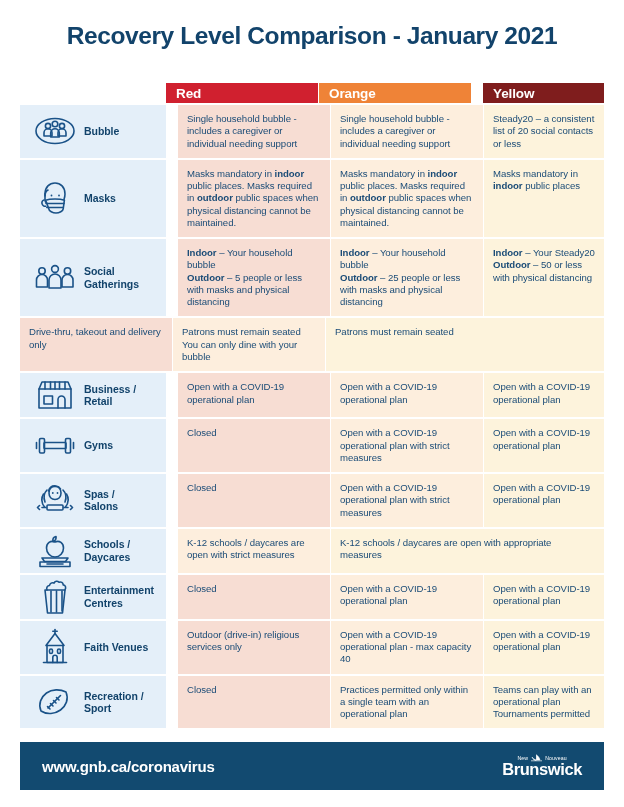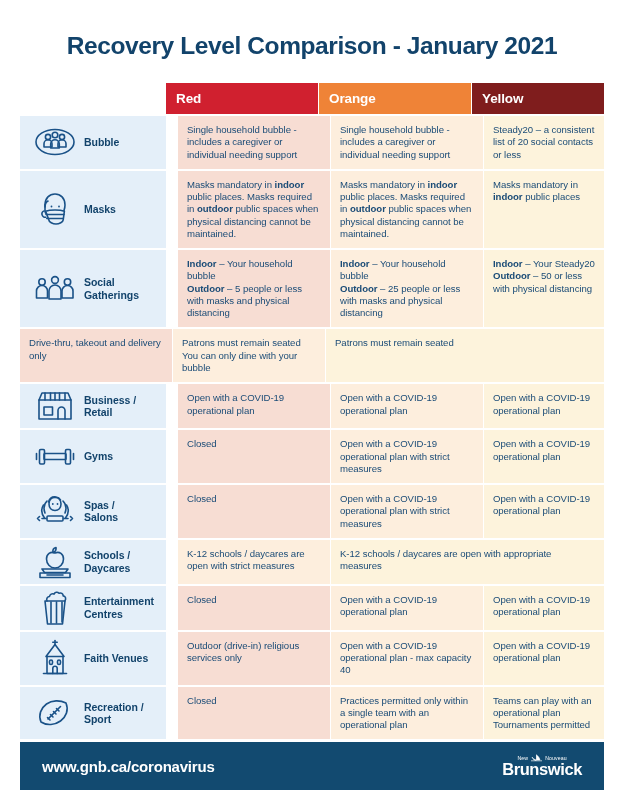--- a/index.html
+++ b/index.html
@@ -13,53 +13,53 @@
   #page {
     position: relative;
     width: 624px;
     height: 807px;
     background: #ffffff;
   }
 
   
   #title-bar {
     position: absolute;
-    left: 0; top: 32px;
+    left: 0; top: 22px;
     width: 624px;
     text-align: center;
   }
   #page-title {
     font-size: 24.5px;
     font-weight: bold;
     color: #12436b;
     letter-spacing: -0.4px;
     white-space: nowrap;
   }
 
   
   #table {
     position: absolute;
     left: 20px; top: 83px;
     width: 584px;
   }
 
-  .hdr-row { display: flex; height: 31px; }
+  .hdr-row { display: flex; height: 20px; }
   .hdr-spacer { width: 146px; flex: 0 0 146px; }
   .hdr-cell {
     position: relative;
     color: #ffffff;
     font-size: 13.5px;
     font-weight: bold;
     display: flex;
     align-items: center;
     padding-left: 10px;
     letter-spacing: -0.1px;
   }
   .hdr-red    { flex: 0 0 152px; background: #d0202f; margin-right: 1px; }
-  .hdr-orange { flex: 0 0 152px; background: #ef8337; margin-right: 1px; }
+  .hdr-orange { flex: 0 0 152px; background: #ef8337; margin-right: 12px; }
   .hdr-yellow { flex: 1 1 auto;  background: #7f1d1d; }
 
   .row { display: flex; margin-top: 2px; }
 
   .cat-cell {
     flex: 0 0 146px;
     background: #e4eff9;
     display: flex;
     align-items: center;
     padding-left: 8px;

